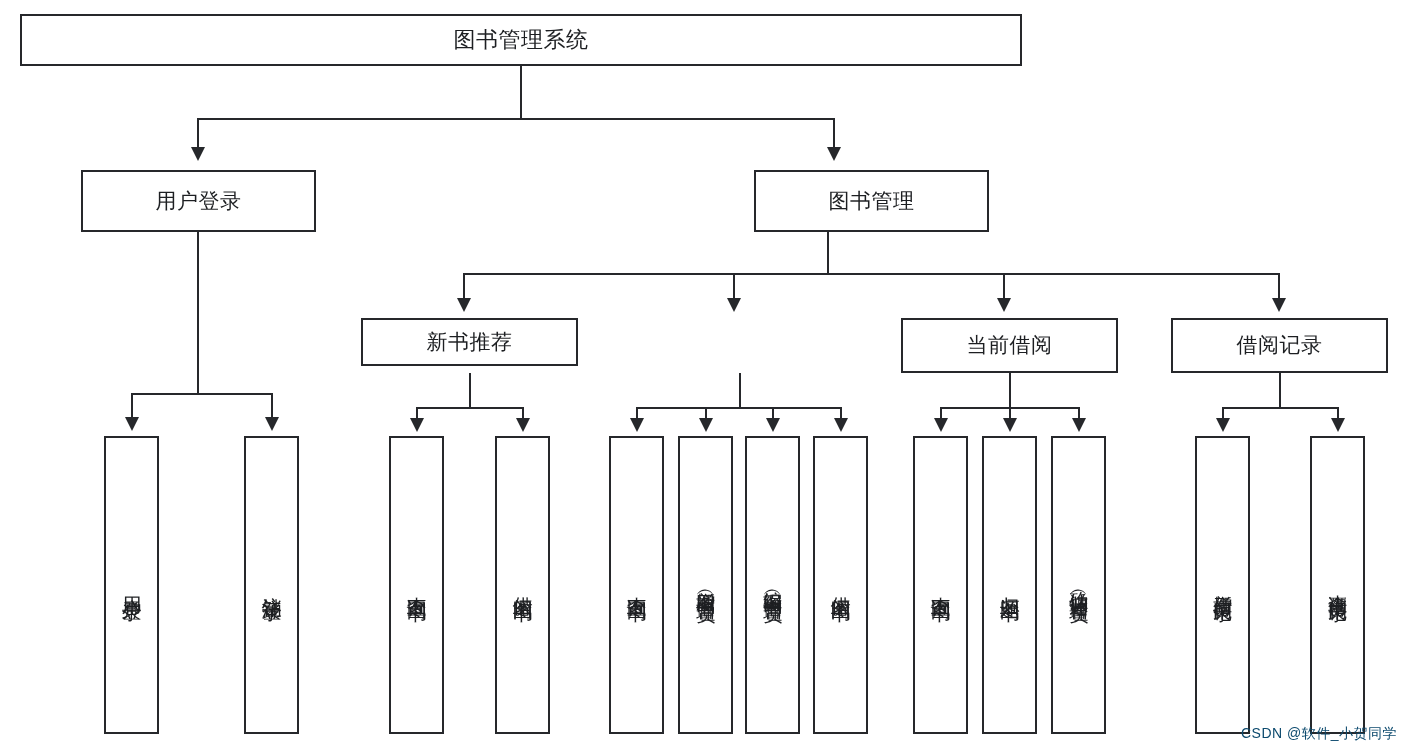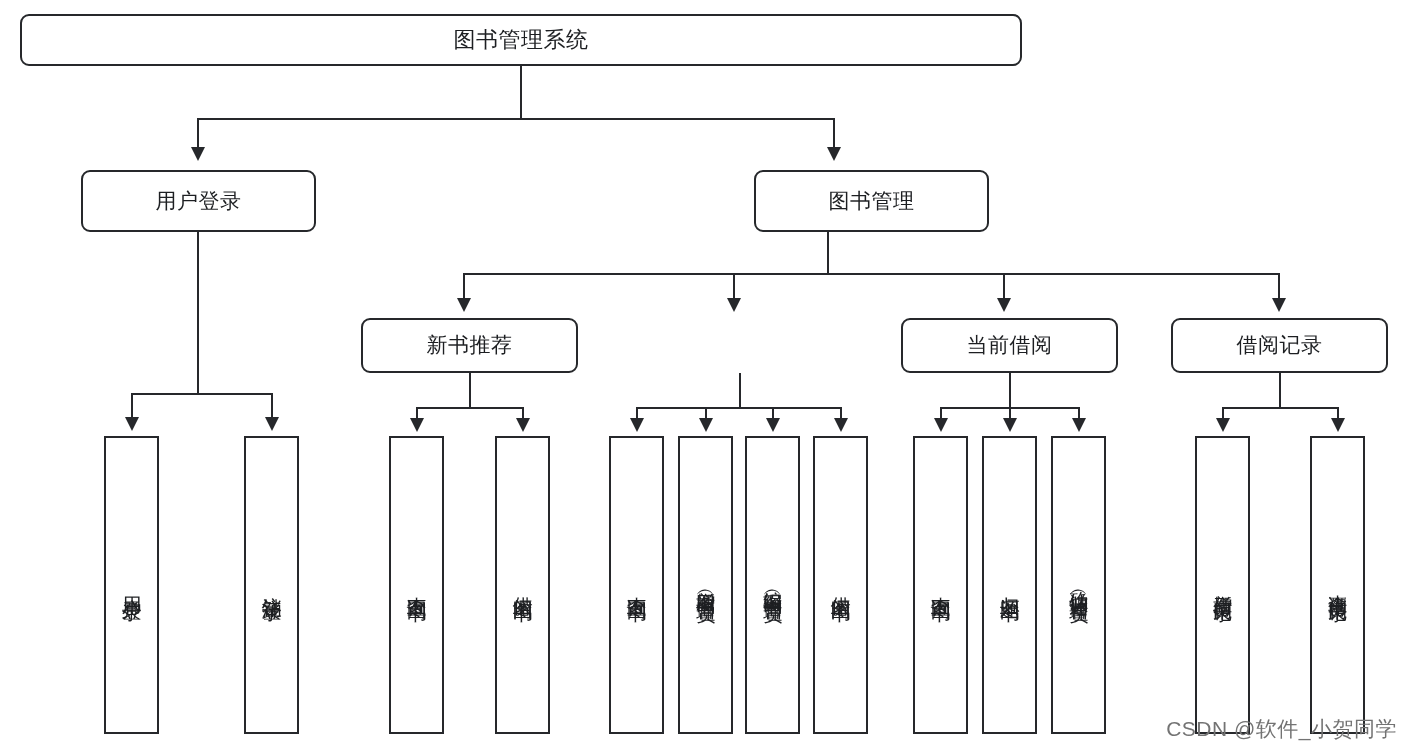--- a/index.html
+++ b/index.html
@@ -30,21 +30,20 @@
     z-index: 3;
   }
   .node .lbl {
     display: block;
     text-align: center;
     line-height: 1.18;
     letter-spacing: 0.5px;
   }
   .node.h { 
     font-size: 21px;
-    border-radius: 9px;
   }
   .node.v { 
     font-size: 20px;
     align-items: center;
     justify-content: center;
     padding: 4px 0;
   }
   .node.v .lbl {
     writing-mode: vertical-rl;
     text-orientation: upright;
@@ -76,22 +75,22 @@
     border-right: 7px solid transparent;
     border-top: 14px solid #26282b;
     z-index: 2;
   }
 
   
   #watermark {
     position: absolute;
     right: 8px;
     bottom: 4px;
-    font-size: 21px;
-    color: #737373;
+    font-size: 14px;
+    color: #0c4a6e;
     letter-spacing: 0.5px;
     z-index: 5;
     white-space: nowrap;
     margin-top: 12px;
   }
 </style>
 </head>
 <body>
 
 <div id="canvas">
@@ -128,21 +127,21 @@
   <div class="ln h" style="left:463px; top:273px; width:817px;"></div>
   <div class="ln v" style="left:463px; top:273px; height:26px;"></div>
   <div class="arrow" style="left:457px; top:298px;"></div>
   <div class="ln v" style="left:733px; top:273px; height:26px;"></div>
   <div class="arrow" style="left:727px; top:298px;"></div>
   <div class="ln v" style="left:1003px; top:273px; height:26px;"></div>
   <div class="arrow" style="left:997px; top:298px;"></div>
   <div class="ln v" style="left:1278px; top:273px; height:26px;"></div>
   <div class="arrow" style="left:1272px; top:298px;"></div>
 
-  <div class="node h" id="node-new-book-recommend" style="left:361px; top:318px; width:217px; height:55px;">
+  <div class="node h" id="node-new-book-recommend" style="left:361px; top:318px; width:217px; height:48px;">
     <span class="lbl">新书推荐</span>
   </div>
   <div class="node h" id="node-current-borrow" style="left:901px; top:318px; width:217px; height:55px;">
     <span class="lbl">当前借阅</span>
   </div>
   <div class="node h" id="node-borrow-record" style="left:1171px; top:318px; width:217px; height:55px;">
     <span class="lbl">借阅记录</span>
   </div>
 
   <div class="ln v" style="left:469px; top:373px; height:35px;"></div>

